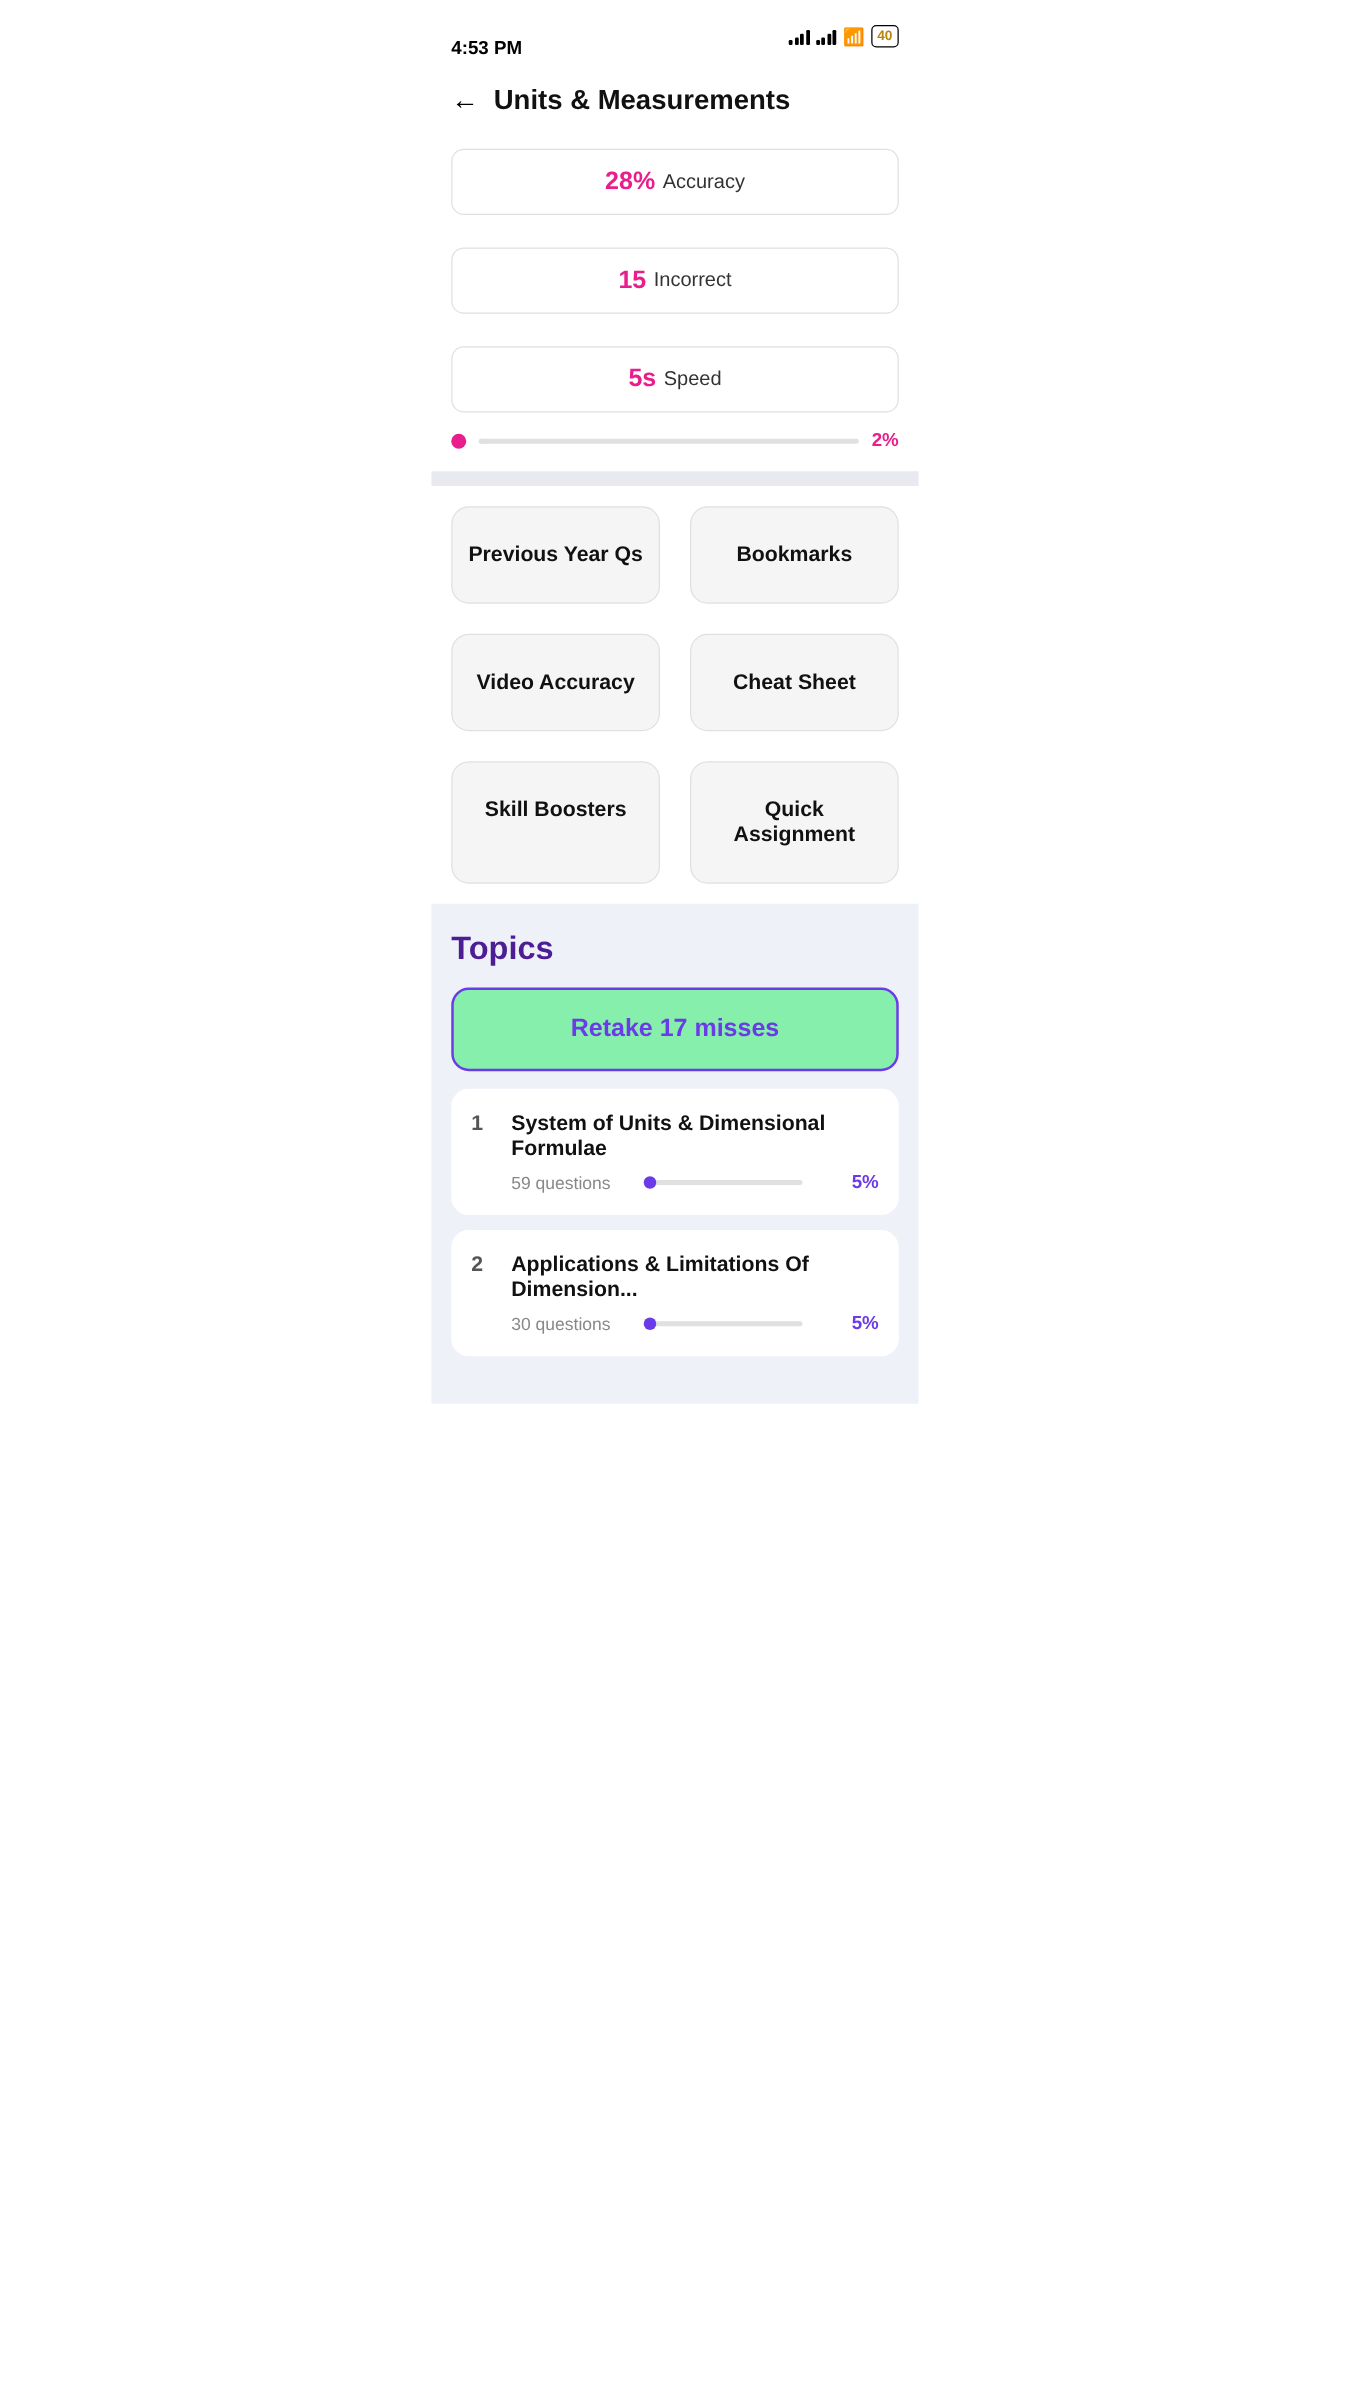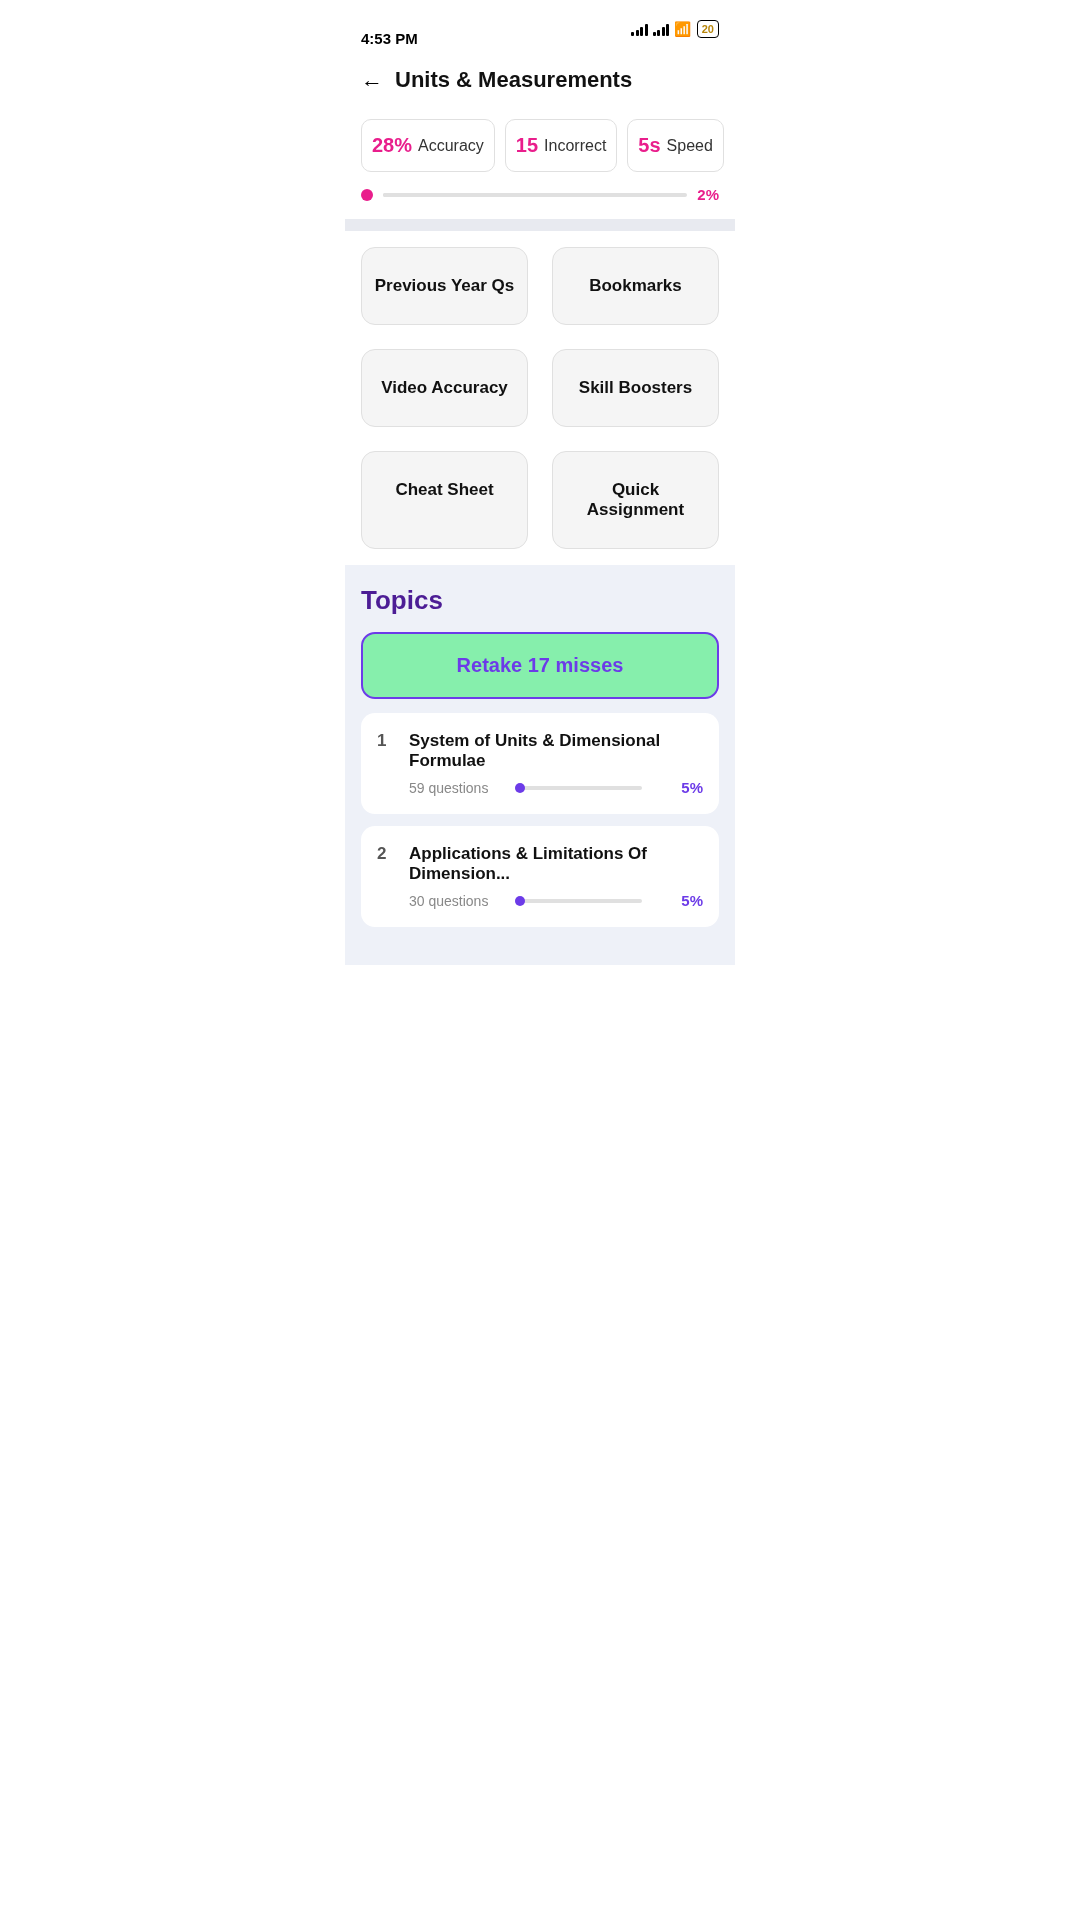--- a/index.html
+++ b/index.html
@@ -79,22 +79,23 @@
       color: #111;
     }
 
     
     .stats-section {
       padding: 16px 16px 0;
       background: #fff;
     }
     .stats-row {
       display: flex;
-      gap: 10px;
+      gap: 26px;
       margin-bottom: 14px;
+      flex-direction: column;
     }
     .stat-card {
       flex: 1;
       border: 1.5px solid #e0e0e0;
       border-radius: 10px;
       padding: 14px 10px;
       display: flex;
       align-items: center;
       justify-content: center;
       gap: 6px;
@@ -269,21 +270,21 @@
       <span style="height:12px"></span>
     </div>
     <div class="signal-bars">
       <span style="height:4px"></span>
       <span style="height:6px"></span>
       <span style="height:9px"></span>
       <span style="height:12px"></span>
     </div>
     <span class="wifi-icon">📶</span>
     <div class="battery-box">
-      <span>20</span>
+      <span>40</span>
     </div>
   </div>
 </div>
 
 <div class="header">
   <span class="back-btn">←</span>
   <span class="page-title">Units &amp; Measurements</span>
 </div>
 
 <div class="stats-section">
@@ -310,22 +311,22 @@
   </div>
   <span class="progress-pct">2%</span>
 </div>
 
 <div class="section-divider"></div>
 
 <div class="action-grid">
   <div class="action-btn">Previous Year Qs</div>
   <div class="action-btn">Bookmarks</div>
   <div class="action-btn">Video Accuracy</div>
+  <div class="action-btn">Cheat Sheet</div>
   <div class="action-btn">Skill Boosters</div>
-  <div class="action-btn">Cheat Sheet</div>
   <div class="action-btn">Quick Assignment</div>
 </div>
 
 <div class="topics-section">
   <div class="topics-heading">Topics</div>
 
   <div class="retake-btn">Retake 17 misses</div>
 
   <div class="topic-card">
     <div class="topic-row-top">

